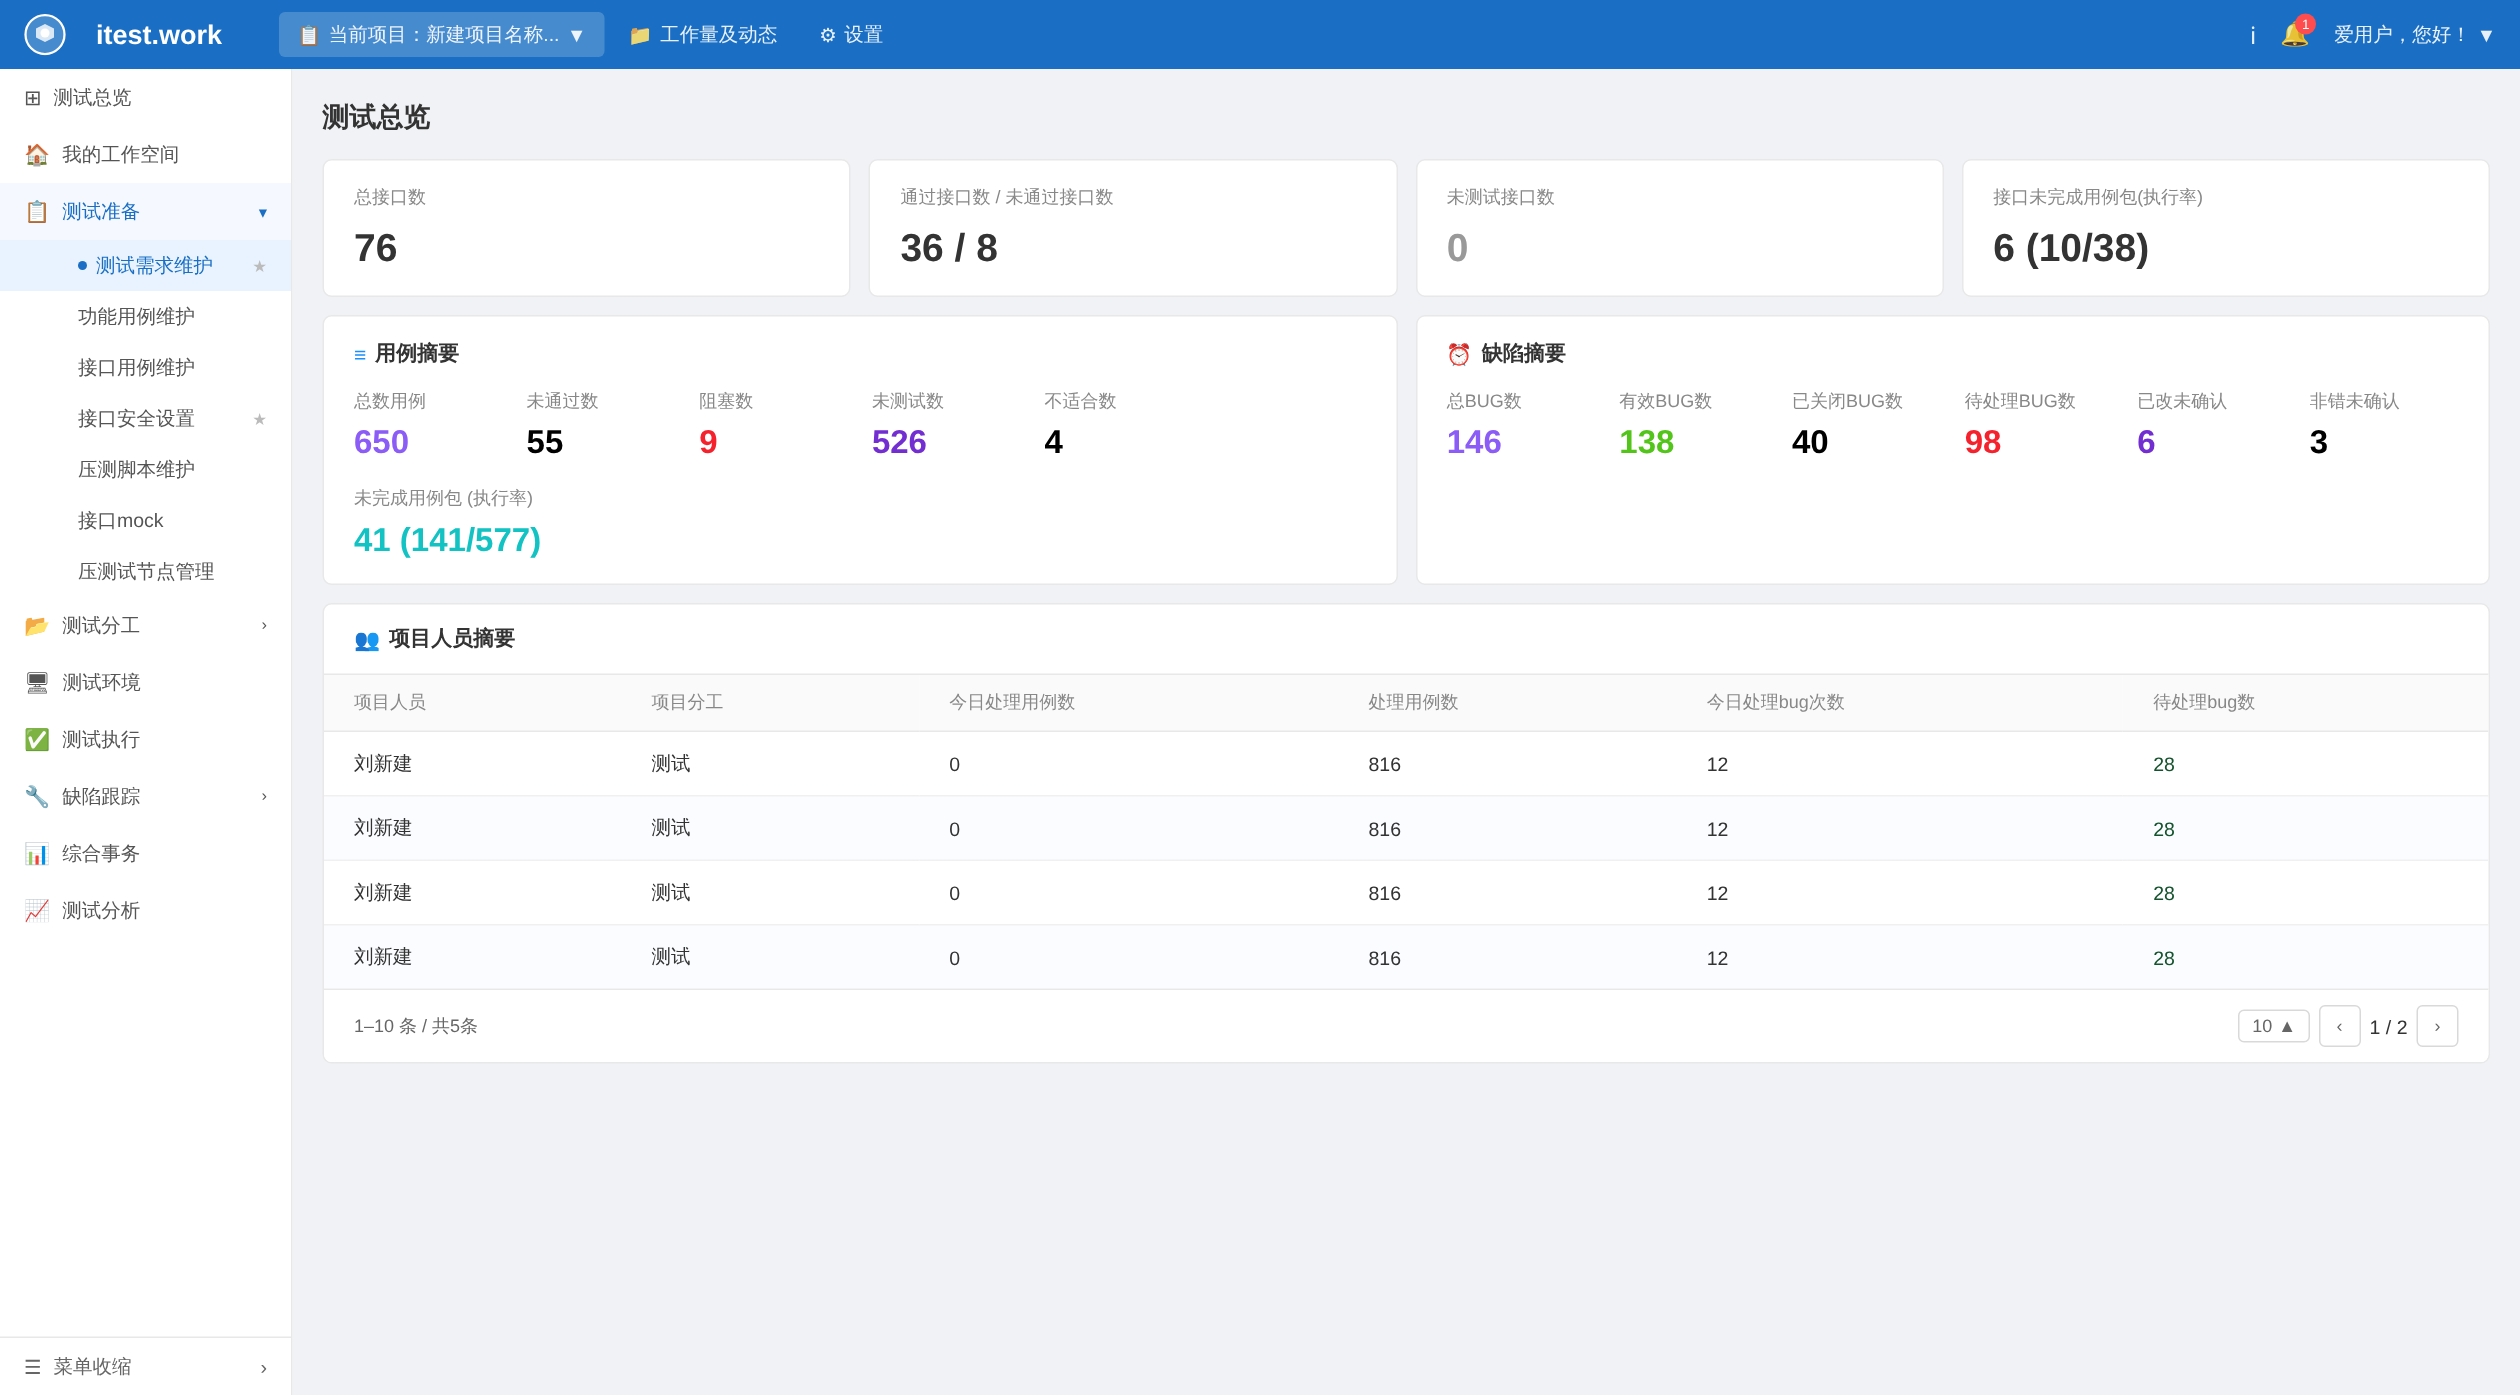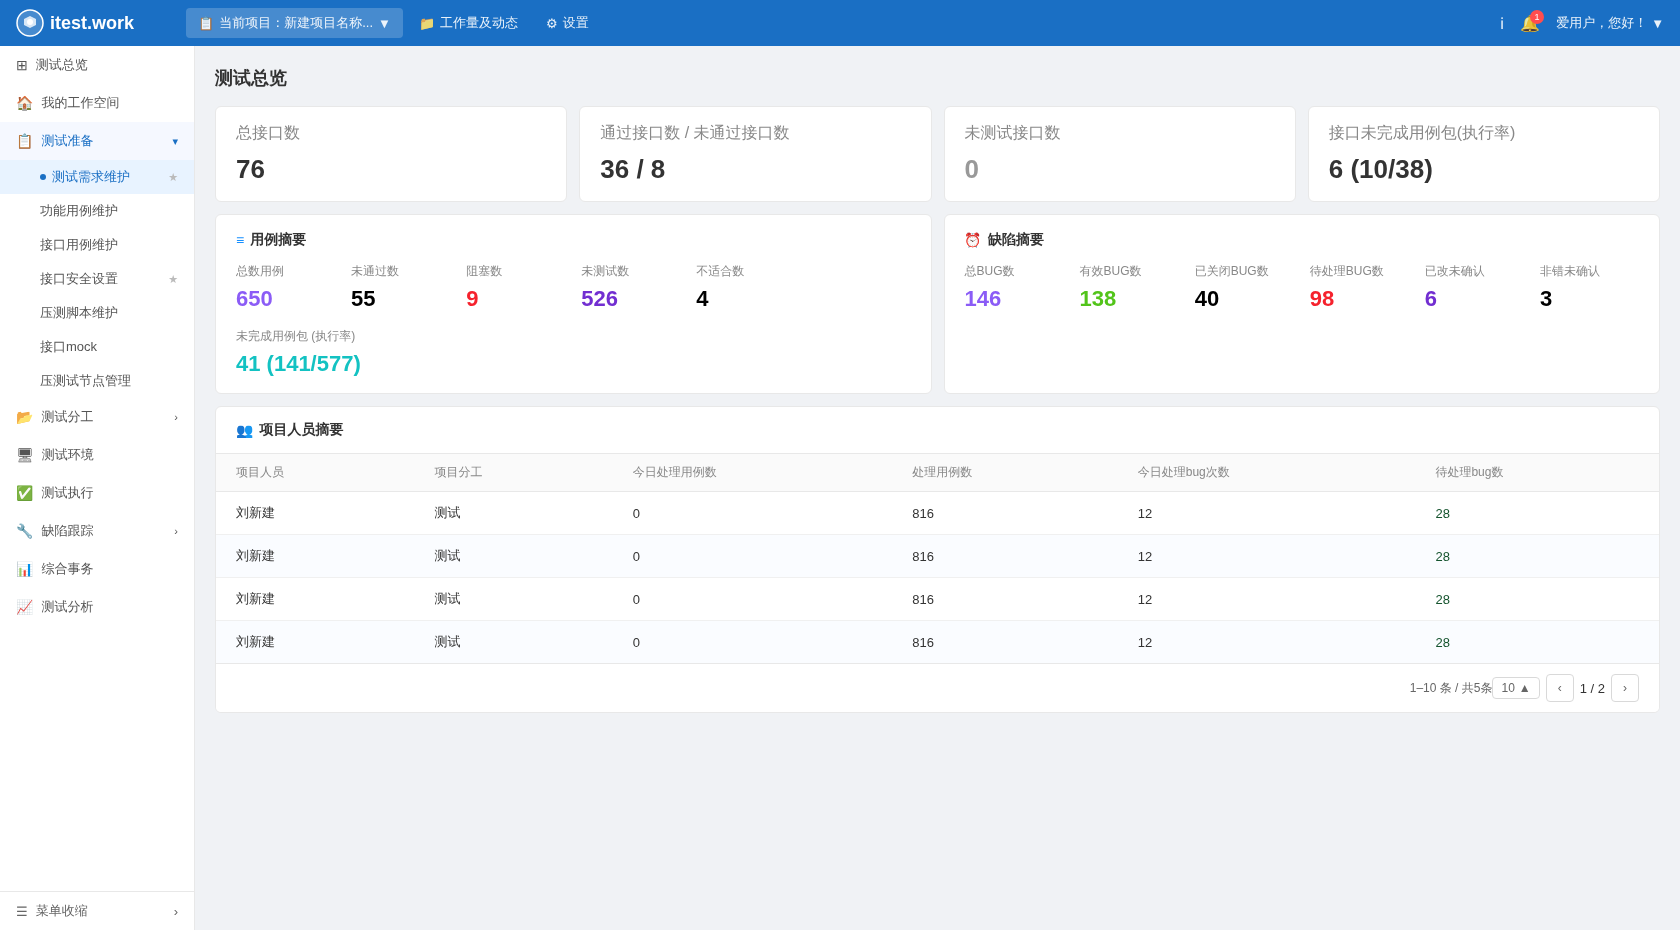--- a/index.html
+++ b/index.html
@@ -11,21 +11,21 @@
       height: 46px;
       display: flex;
       align-items: center;
       padding: 0 16px;
       color: white;
       flex-shrink: 0;
     }
     .top-nav-logo {
       display: flex;
       align-items: center;
-      gap: 6px;
+      gap: 20px;
       font-size: 18px;
       font-weight: bold;
       color: white;
       min-width: 170px;
     }
     .logo-icon {
       width: 28px;
       height: 28px;
     }
     .top-nav-items {
@@ -102,21 +102,21 @@
       gap: 8px;
       padding: 10px 16px;
       cursor: pointer;
       color: #555;
       font-size: 13px;
       position: relative;
     }
     .sidebar-sub-item {
       display: flex;
       align-items: center;
-      padding: 8px 16px 8px 40px;
+      padding: 8px 16px 8px 52px;
       cursor: pointer;
       color: #555;
       font-size: 13px;
       position: relative;
     }
     .sidebar-sub-item.active { color: #1a6fc4; background: #e8f3ff; }
     .sidebar-icon { font-size: 14px; flex-shrink: 0; }
     .sidebar-chevron { margin-left: auto; font-size: 11px; }
     .sidebar-pin { margin-left: auto; font-size: 11px; color: #bbb; }
     .sidebar-section-active {
@@ -155,21 +155,21 @@
       gap: 12px;
       margin-bottom: 12px;
     }
     .stat-card {
       background: white;
       border-radius: 6px;
       padding: 16px 20px;
       border: 1px solid #e8e8e8;
     }
     .stat-card-label {
-      font-size: 16px;
+      font-size: 12px;
       color: #888;
       margin-bottom: 10px;
     }
     .stat-card-value {
       font-size: 26px;
       font-weight: 700;
       color: #333;
     }
     .stat-card-value.gray { color: #999; }
 
@@ -254,21 +254,21 @@
       border-bottom: 1px solid #f0f0f0;
     }
     tr:last-child td { border-bottom: none; }
     tr:nth-child(even) { background: #fafcff; }
     td.link-blue { color: #14532d; cursor: pointer; }
 
     
     .pagination-bar {
       display: flex;
       align-items: center;
-      justify-content: flex-end;
+      justify-content: space-between;
       padding: 10px 20px;
       border-top: 1px solid #e8e8e8;
       background: white;
       font-size: 12px;
       color: #666;
     }
     .pagination-controls {
       display: flex;
       align-items: center;
       gap: 6px;

